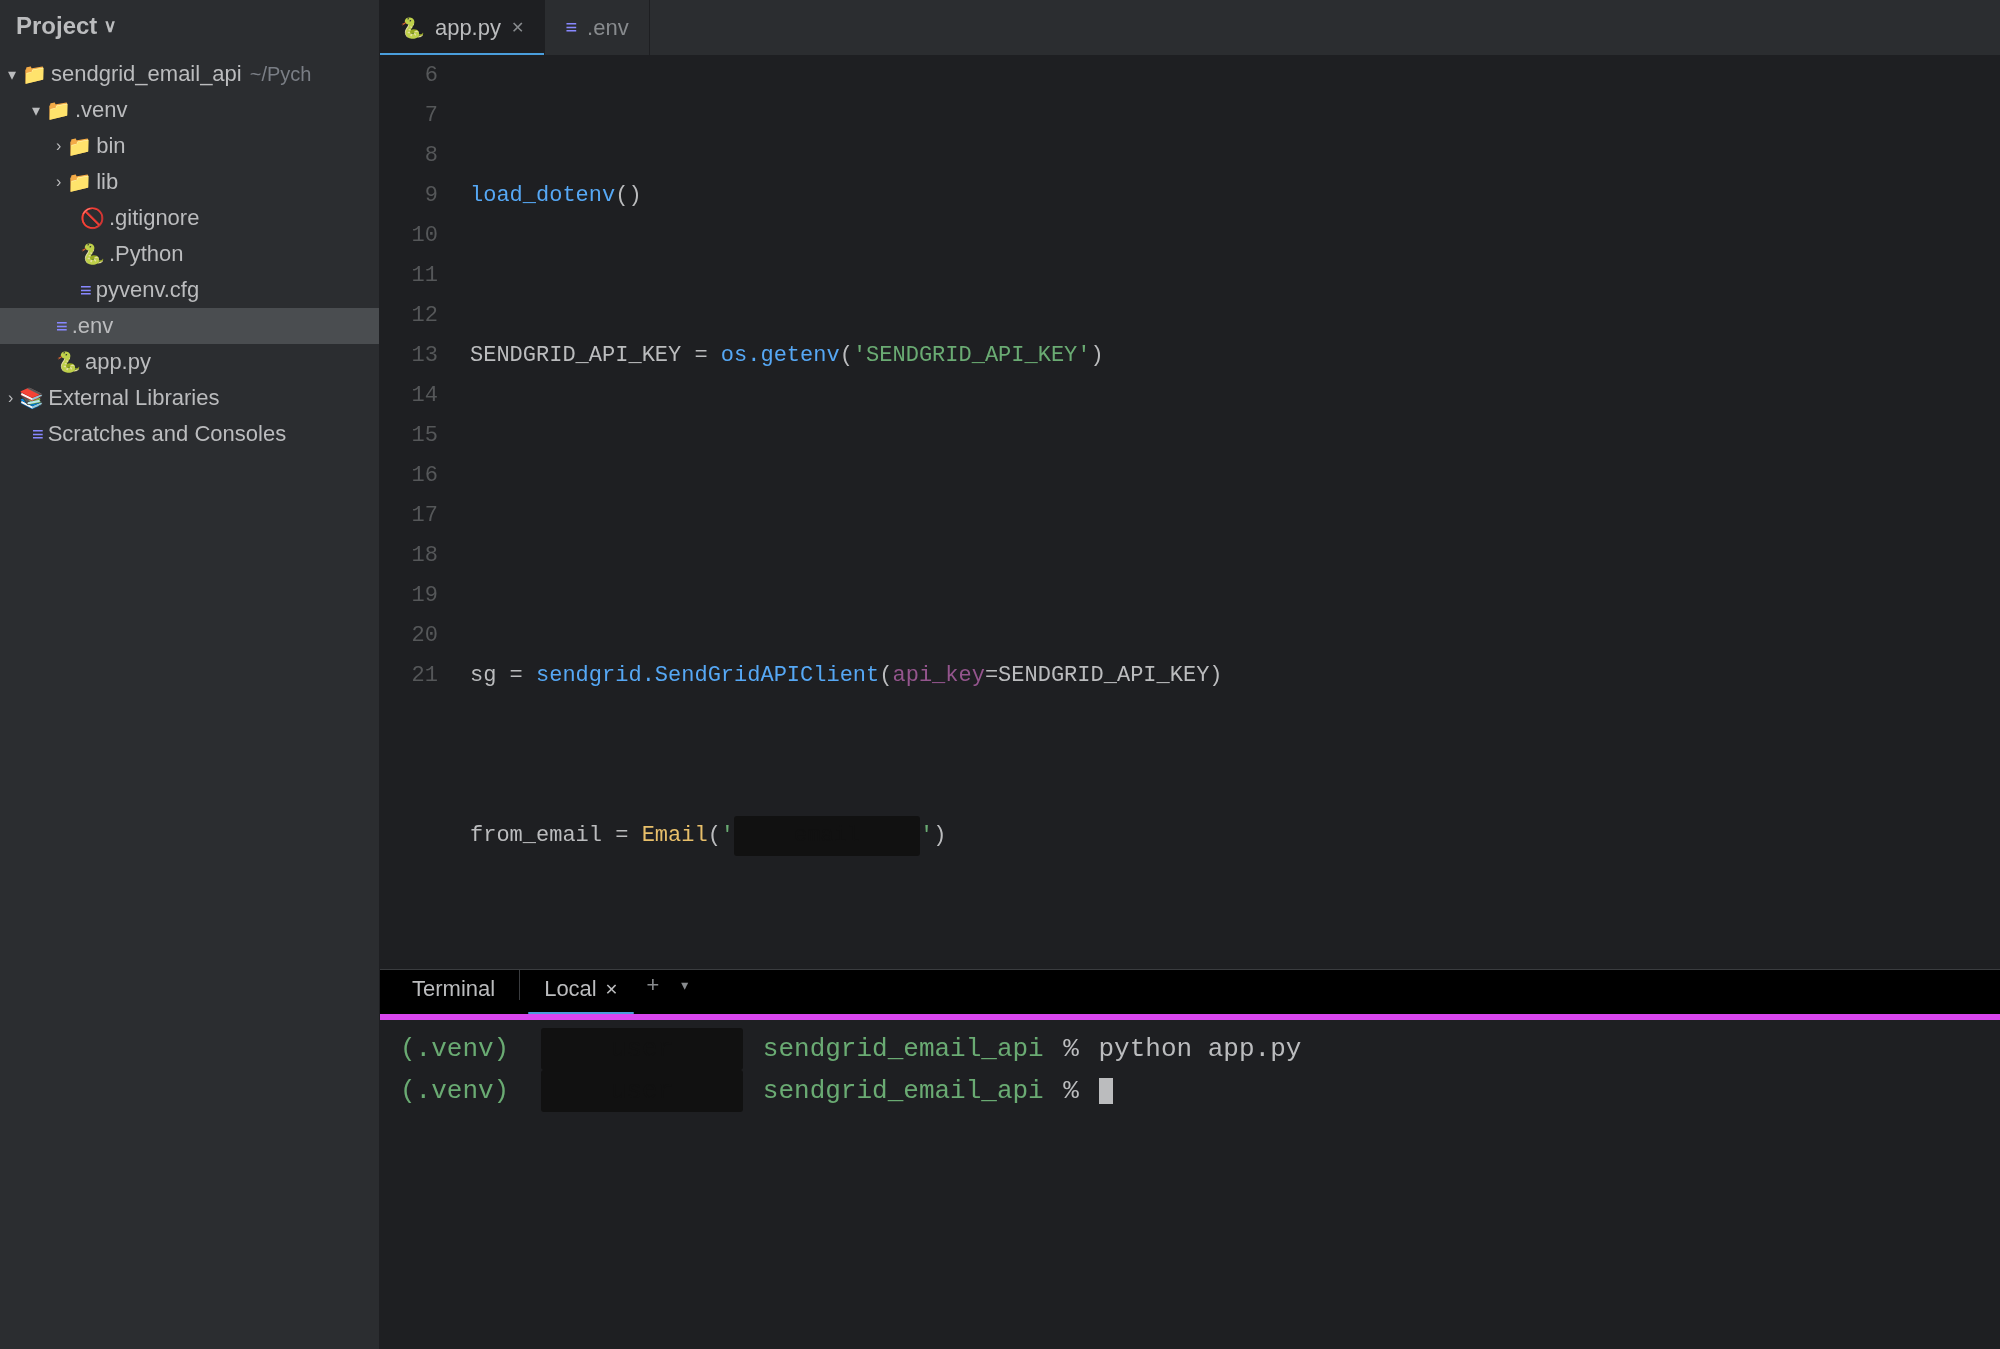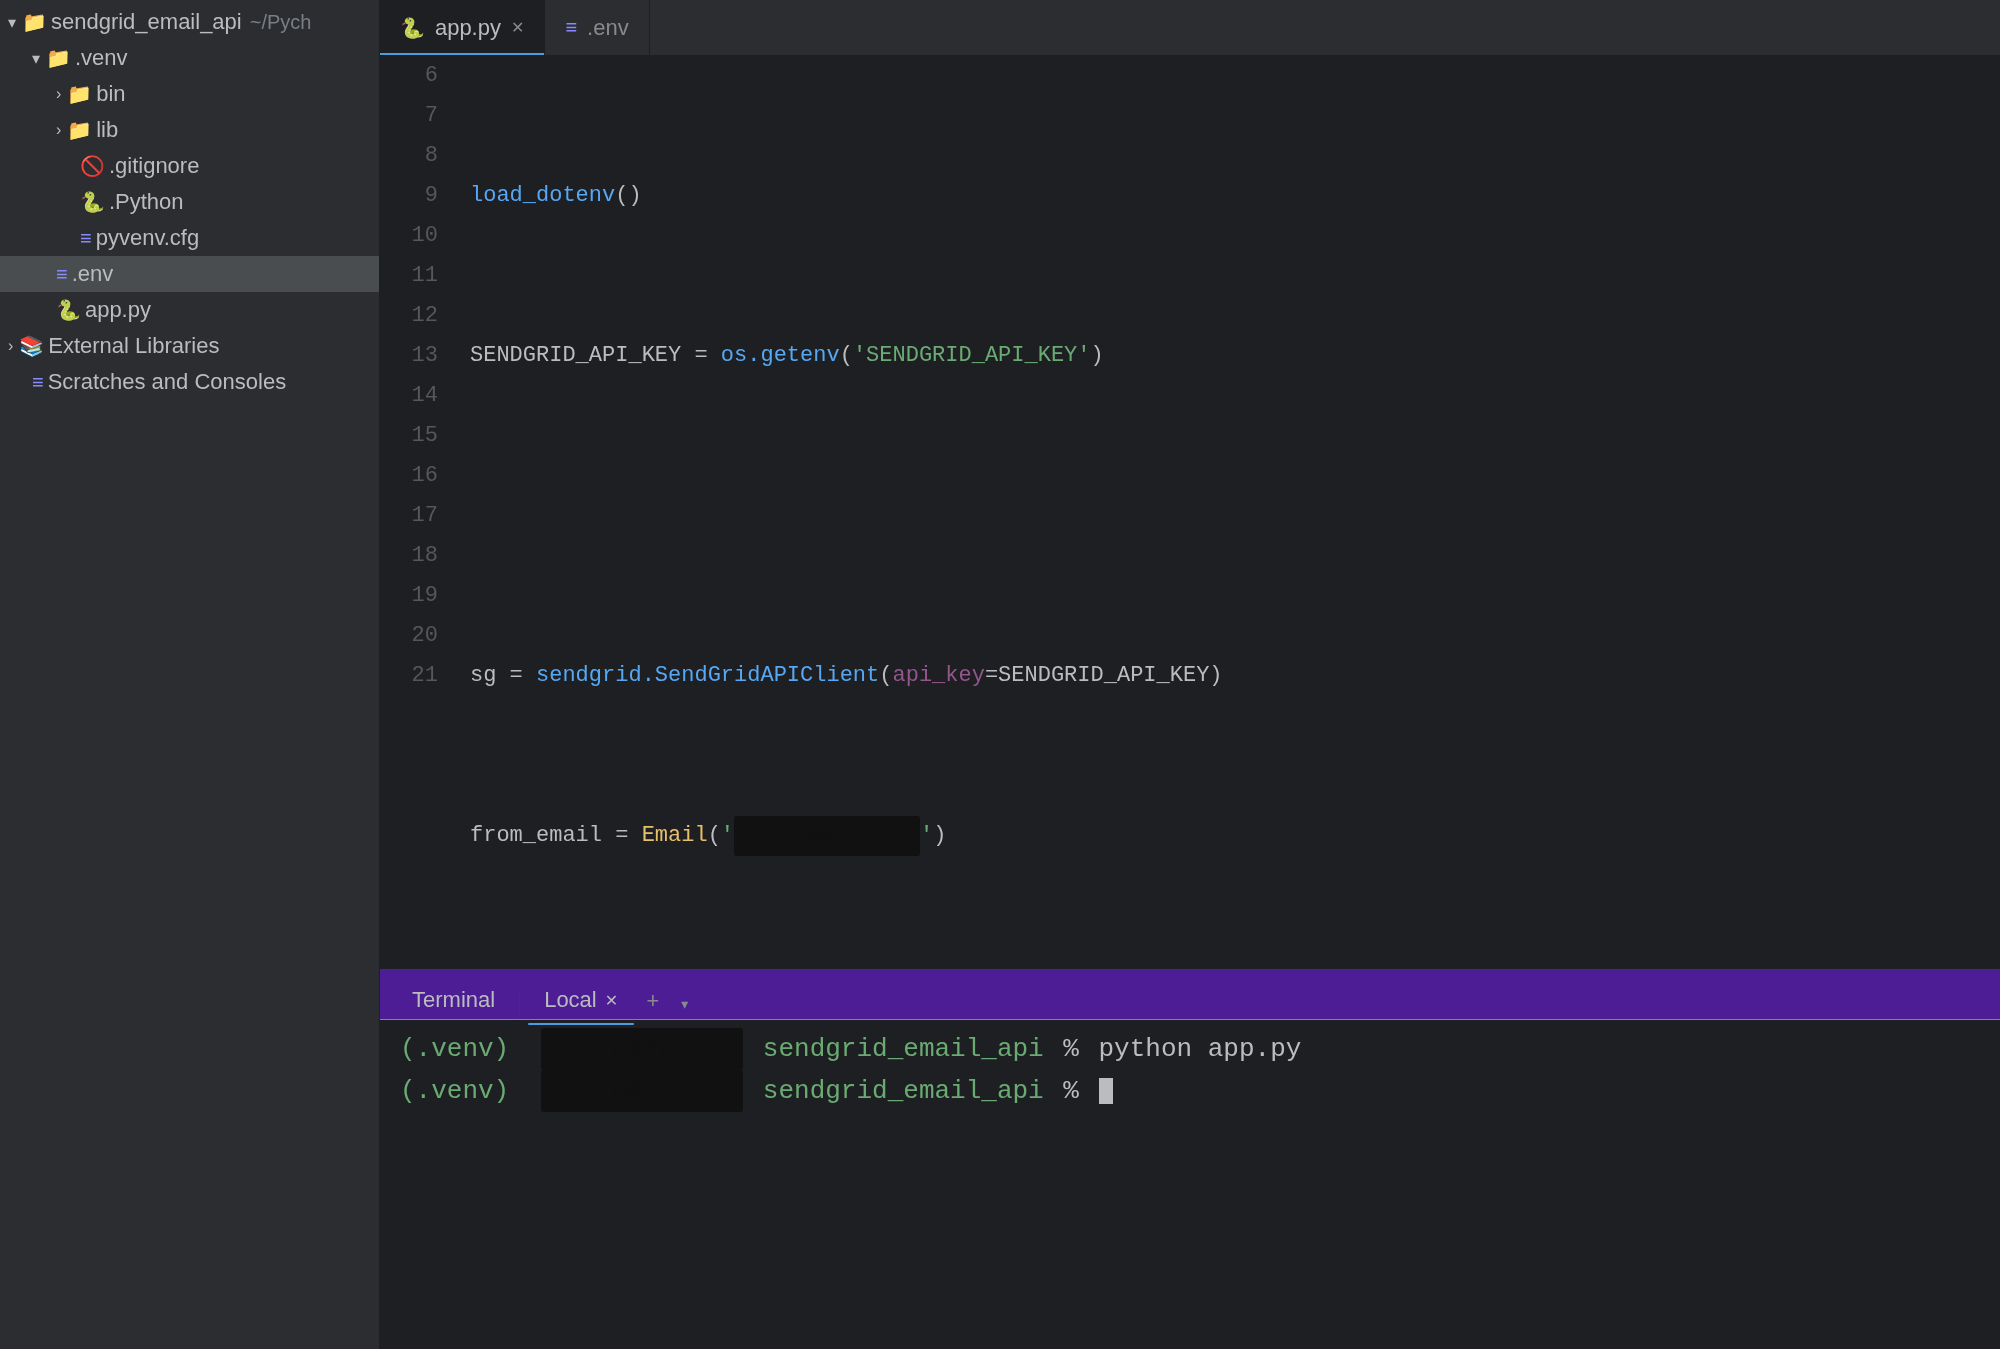--- a/index.html
+++ b/index.html
@@ -182,23 +182,23 @@
       height: 380px;
       background: #1e1f22;
       border-top: 1px solid #3a3c3f;
       flex-shrink: 0;
       display: flex;
       flex-direction: column;
     }
 
     .terminal-tabs-bar {
       display: flex;
-      align-items: flex-end;
-      background: #4c1d95;
-      border-bottom: 1px solid #d946ef;
+      align-items: flex-start;
+      background: #000000;
+      border-bottom: 6px solid #d946ef;
       height: 50px;
       padding: 0 16px;
       gap: 4px;
       flex-shrink: 0;
     }
 
     .terminal-tab {
       display: flex;
       align-items: center;
       padding: 6px 16px;
@@ -283,20 +283,24 @@
     ::-webkit-scrollbar { width: 8px; height: 8px; }
     ::-webkit-scrollbar-track { background: transparent; }
     ::-webkit-scrollbar-thumb { background: #4a4d50; border-radius: 4px; }
   </style>
 </head>
 <body>
 
 <div class="main-area">
 
   <div class="sidebar">
+    <div class="sidebar-header">
+      <span>Project</span>
+      <span class="chevron-icon">∨</span>
+    </div>
 
     <div class="tree-area">
 
       <div class="tree-item tree-indent-1">
         <span class="arrow">▾</span>
         <span class="folder-icon">📁</span>
         <span>sendgrid_email_api</span>
         <span style="color:#7a7e85; font-size:20px; margin-left:4px;"> ~/Pych</span>
       </div>
 

